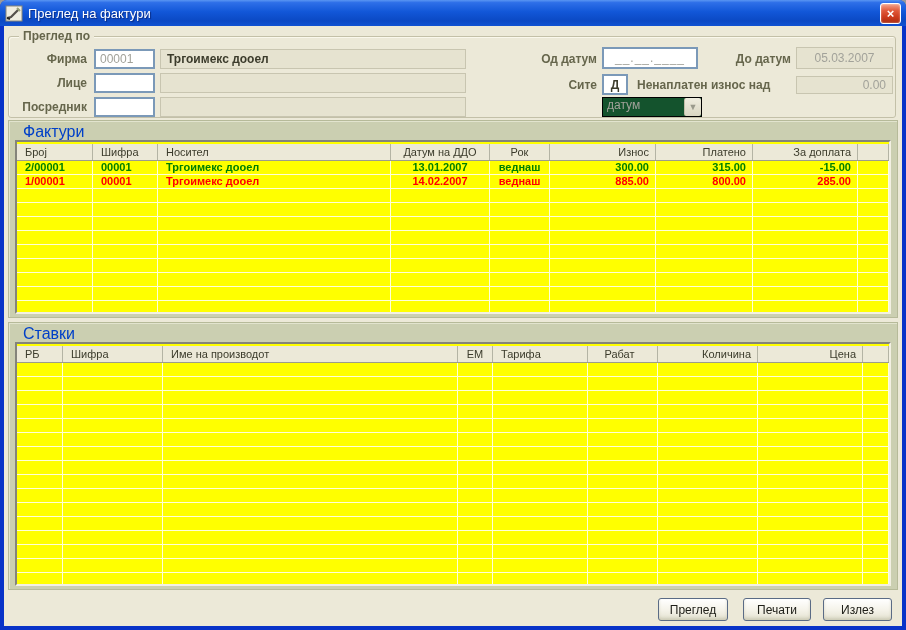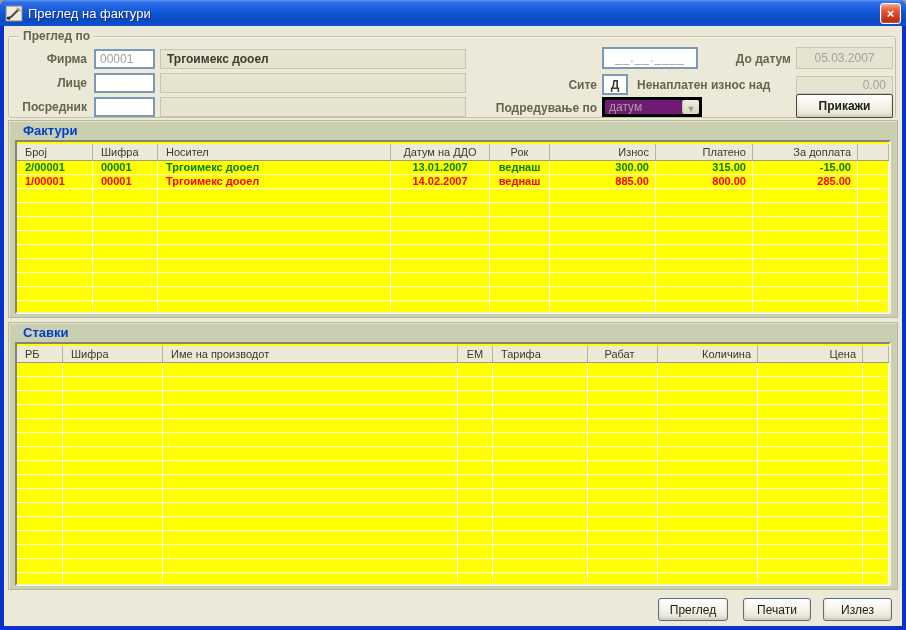--- a/index.html
+++ b/index.html
@@ -54,22 +54,22 @@
     font-size:12px; line-height:16px; padding:0 4px; color:#3C3C2C;
     font-family:"Liberation Sans", sans-serif;
   }
   .edit.dim { color:#A2A29A; }
   .display-field {
     position:absolute; background:#E6E3D0; border:1px solid #C8C5B0;
     font-size:12px; line-height:18px; padding:0 6px; color:#3C3C2C; font-weight:bold;
   }
   .display-field.dim { color:#A2A29A; font-weight:normal; }
   .combo {
-    position:absolute; background:#701a75; border:3px solid #000000;
-    display:flex; align-items:flex-end;
+    position:absolute; background:#14532d; border:1px solid #000000;
+    display:flex; align-items:flex-start;
   }
   .combo .combo-text { flex:1 1 auto; font-size:12px; color:#A2A29A; padding-left:4px; }
   .combo .combo-arrow {
     flex:0 0 17px; height:100%; background:linear-gradient(180deg,#EFEDDF,#D9D6C2);
     border-left:1px solid #C2BFA8; border-radius:2px;
     color:#9A9A8C; font-size:9px; text-align:center; line-height:18px;
   }
   .btn {
     position:absolute; border:1px solid #5A6B85; border-radius:3px;
     background:linear-gradient(180deg,#FFFFFF 0%,#F4F2E8 55%,#E3E1D0 100%);
@@ -78,21 +78,21 @@
     box-shadow:inset 0 -2px 3px rgba(180,178,150,.45);
   }
   .btn.dark-border { border-color:#4A4A42; border-radius:2px; font-weight:bold; }
   
   .panel {
     position:absolute; left:4px; width:890px;
     background:#CBCFB1; border:1px solid #B6BA99;
     box-shadow:inset 1px 1px 0 #E2E4CE;
   }
   .panel-title {
-    position:absolute; left:14px; top:2px; font-size:13px; font-weight:bold; color:#0040C8;
+    position:absolute; left:14px; top:2px; font-size:16px; font-weight:normal; color:#0040C8;
   }
   .grid {
     position:absolute; left:6px; top:19px;
     background:#FFFF00; overflow:hidden;
     border-style:solid; border-width:2px;
     border-color:#84847A #F2F0E2 #F2F0E2 #84847A;
   }
   .grid-header {
     display:flex; height:17px; margin-top:2px;
     background:#ECE9D8; border-bottom:1px solid #9C9C8C;
@@ -138,38 +138,37 @@
       <div class="display-field" style="left:151px; top:12px; width:306px; height:20px;">Тргоимекс дооел</div>
 
       <span class="flabel" style="left:0;   top:36px; width:78px;">Лице</span>
       <input class="edit" style="left: 85px; top: 36px; width: 61px; height: 20px;" value="">
       <div class="display-field" style="left:151px; top:36px; width:306px; height:20px;"></div>
 
       <span class="flabel" style="left:0;   top:60px; width:78px;text-align:right;">Посредник</span>
       <input class="edit" style="left: 85px; top: 60px; width: 61px; height: 20px;" value="">
       <div class="display-field" style="left:151px; top:60px; width:306px; height:20px;"></div>
 
+      <span class="flabel" style="left:440px; top:12px; width:148px;">Од датум</span>
       <input class="edit dim" style="left: 593px; top: 10px; width: 96px; height: 22px; text-align: center; letter-spacing: 1px;" value="__.__.____">
 
       <span class="flabel" style="left:700px; top:12px; width:82px;">До датум</span>
       <div class="display-field dim" style="left:787px; top:10px; width:97px; height:22px; line-height:20px; text-align:center;">05.03.2007</div>
 
       <span class="flabel" style="left:480px; top:38px; width:108px;">Сите</span>
       <input class="edit" style="left: 593px; top: 37px; width: 26px; height: 21px; text-align: center; font-weight: bold;" value="Д">
 
       <span class="flabel" style="left:622px; top:38px; width:160px; text-align:left; padding-left:6px;">Ненаплатен износ над</span>
       <div class="display-field dim" style="left:787px; top:39px; width:97px; height:18px; line-height:16px; text-align:right;">0.00</div>
 
-      <span class="flabel" style="left:420px; top:61px; width:168px;">Подредување по</span>
       <div class="combo" style="left:593px; top:60px; width:100px; height:20px;">
         <span class="combo-text">датум</span>
         <span class="combo-arrow">▼</span>
       </div>
 
-      <button class="btn dark-border" style="left:787px; top:57px; width:97px; height:24px;">Прикажи</button>
     </div>
 
     <div class="panel" style="top:94px; height:198px;">
       <span class="panel-title">Фактури</span>
       <div class="grid" style="width:876px; height:174px;" id="fakturi-grid">
           <div class="grid-header">
             <div class="hcell al" style="width: 76px;">Број</div>
             <div class="hcell al" style="width: 65px;">Шифра</div>
             <div class="hcell al" style="width: 233px;">Носител</div>
             <div class="hcell ac" style="width: 99px;">Датум на ДДО</div>

